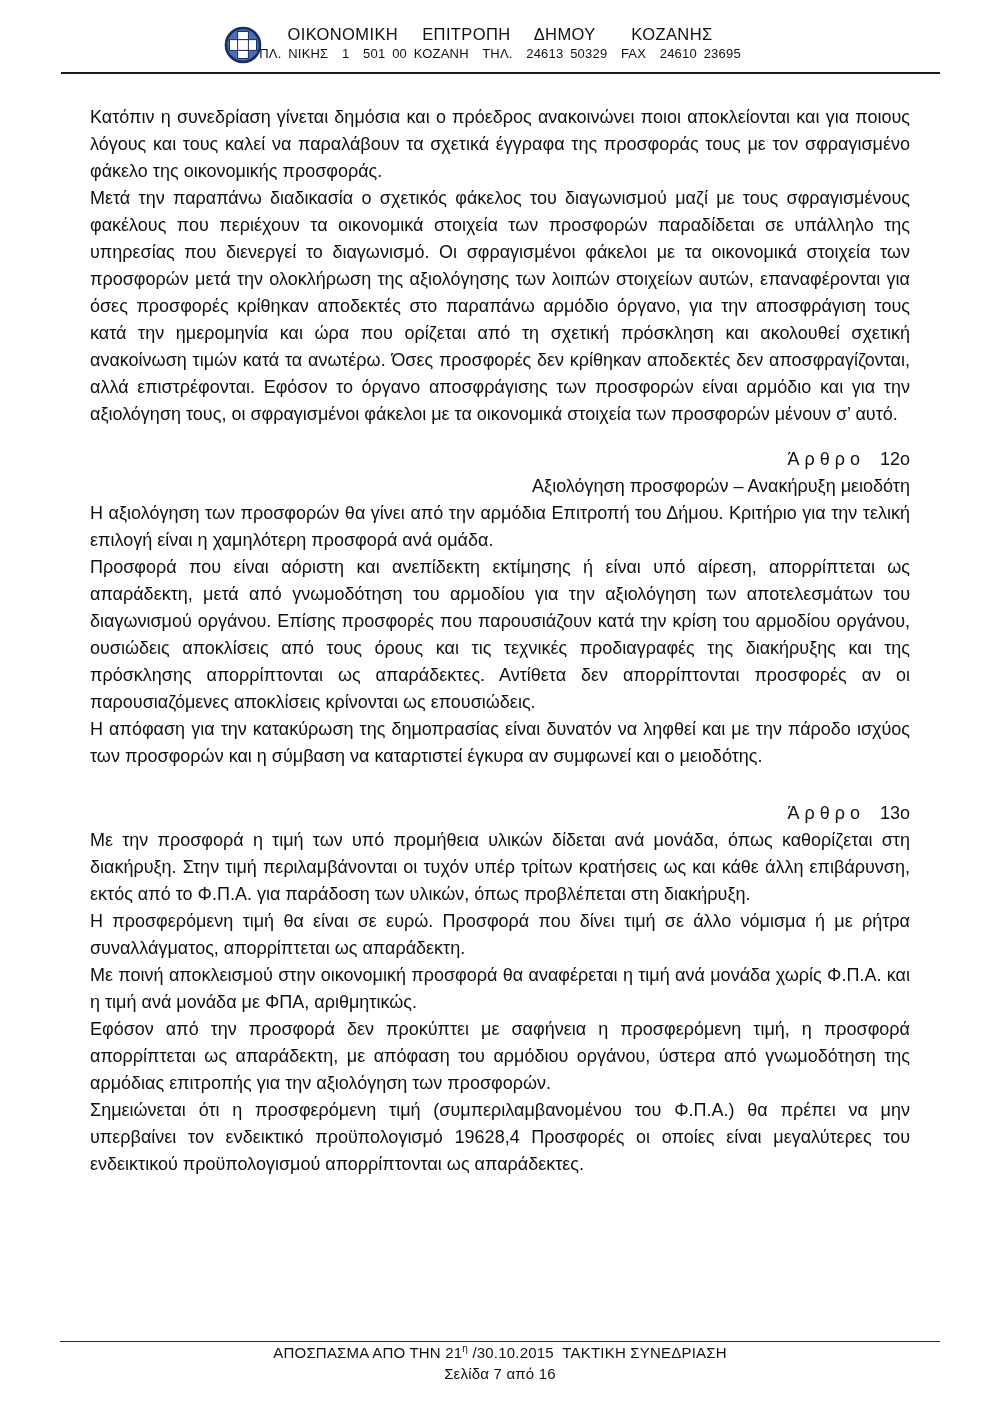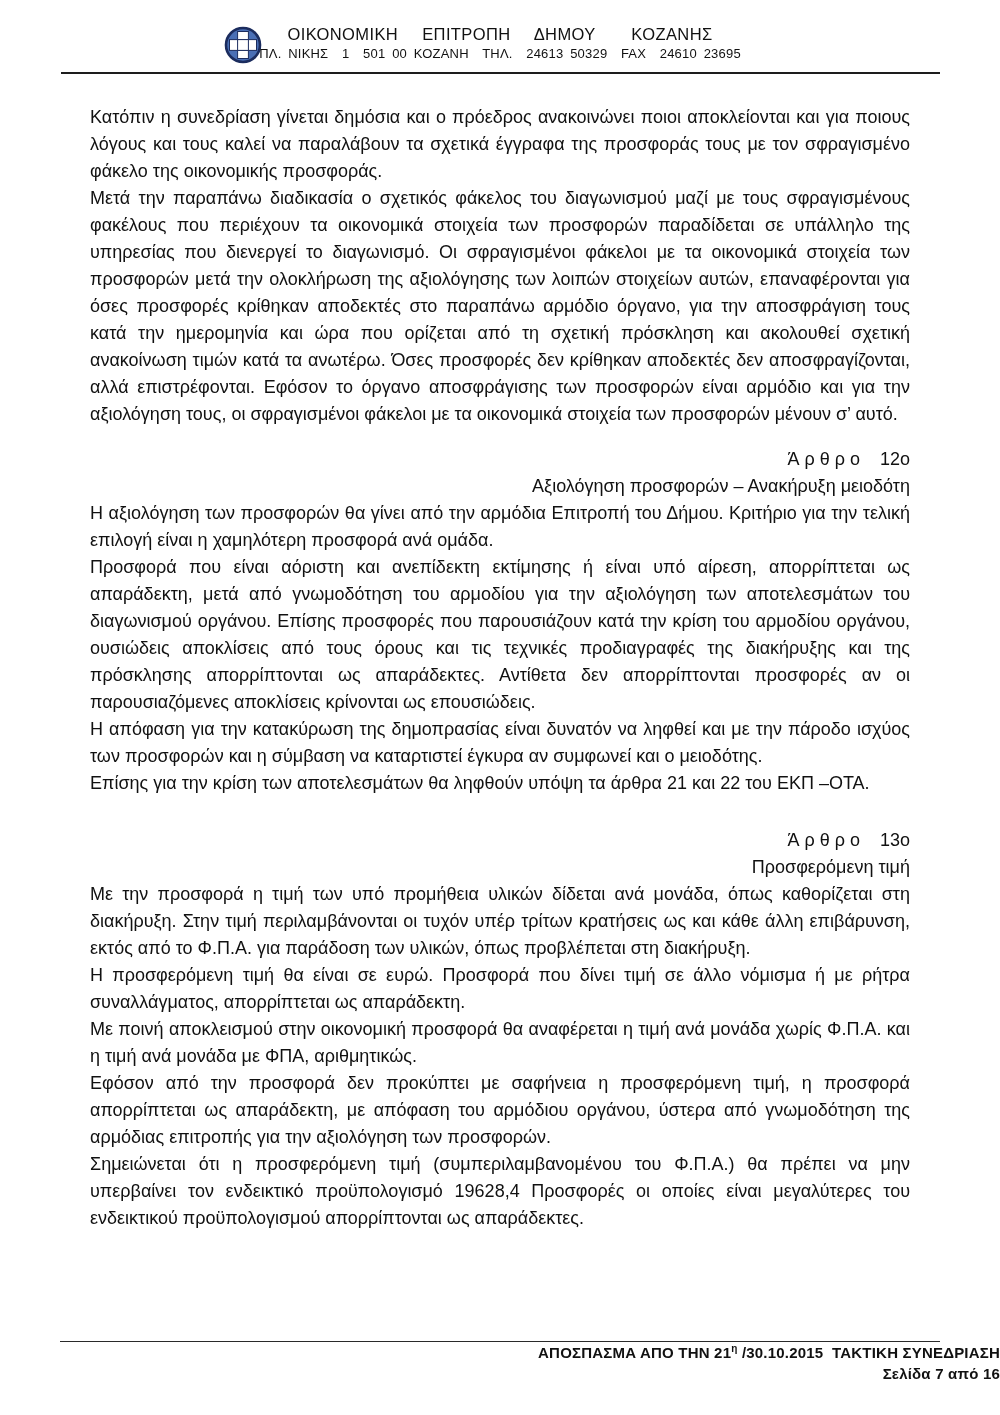--- a/index.html
+++ b/index.html
@@ -40,21 +40,21 @@
   .article-heading { white-space:pre-wrap; text-align:right; }
   .spacer-sm { height:18px; }
   .spacer-md { height:30px; }
 
   
   .footer { position:absolute; top:1341px; left:0; width:1000px; }
   .footer-rule {
     border:none; border-top:1.5px solid #2a2a2a;
     margin:0 60px; height:0;
   }
-  .footer-line { text-align:right; font-size:15px; line-height:21px; letter-spacing:0.2px; white-space:pre-wrap;font-weight:bold; }
+  .footer-line { text-align:center; font-size:15px; line-height:21px; letter-spacing:0.2px; white-space:pre-wrap; }
   .footer-line sup { font-size:10px; line-height:0; }
 </style>
 </head>
 <body>
 
 <div class="page">
 
   <header class="header">
     <div class="logo-wrap">
       <svg width="38" height="38" viewBox="0 0 38 38">
@@ -74,24 +74,22 @@
 
   <main class="doc-body">
     <p>Κατόπιν η συνεδρίαση γίνεται δημόσια και ο πρόεδρος ανακοινώνει ποιοι αποκλείονται και για ποιους λόγους και τους καλεί να παραλάβουν τα σχετικά έγγραφα της προσφοράς τους με τον σφραγισμένο φάκελο της οικονομικής προσφοράς.</p>
     <p>Μετά την παραπάνω διαδικασία ο σχετικός φάκελος του διαγωνισμού μαζί με τους σφραγισμένους φακέλους που περιέχουν τα οικονομικά στοιχεία των προσφορών παραδίδεται σε υπάλληλο της υπηρεσίας που διενεργεί το διαγωνισμό. Οι σφραγισμένοι φάκελοι με τα οικονομικά στοιχεία των προσφορών μετά την ολοκλήρωση της αξιολόγησης των λοιπών στοιχείων αυτών, επαναφέρονται για όσες προσφορές κρίθηκαν αποδεκτές στο παραπάνω αρμόδιο όργανο, για την αποσφράγιση τους κατά την ημερομηνία και ώρα που ορίζεται από τη σχετική πρόσκληση και ακολουθεί σχετική ανακοίνωση τιμών κατά τα ανωτέρω. Όσες προσφορές δεν κρίθηκαν αποδεκτές δεν αποσφραγίζονται, αλλά επιστρέφονται. Εφόσον το όργανο αποσφράγισης των προσφορών είναι αρμόδιο και για την αξιολόγηση τους, οι σφραγισμένοι φάκελοι με τα οικονομικά στοιχεία των προσφορών μένουν σ’ αυτό.</p>
     <div class="spacer-sm"></div>
     <p class="article-heading">Ά ρ θ ρ ο    12ο</p>
     <p class="article-heading">Αξιολόγηση προσφορών – Ανακήρυξη μειοδότη</p>
     <p>Η αξιολόγηση των  προσφορών θα γίνει από την αρμόδια Επιτροπή του Δήμου. Κριτήριο για την τελική επιλογή είναι η χαμηλότερη προσφορά ανά ομάδα.</p>
     <p>Προσφορά που είναι αόριστη και ανεπίδεκτη εκτίμησης ή είναι υπό αίρεση, απορρίπτεται ως απαράδεκτη, μετά από γνωμοδότηση του αρμοδίου για την αξιολόγηση των αποτελεσμάτων του διαγωνισμού οργάνου. Επίσης προσφορές που παρουσιάζουν κατά την κρίση του αρμοδίου οργάνου, ουσιώδεις αποκλίσεις από τους όρους και τις τεχνικές προδιαγραφές της διακήρυξης και της πρόσκλησης απορρίπτονται ως απαράδεκτες. Αντίθετα δεν απορρίπτονται προσφορές αν οι παρουσιαζόμενες αποκλίσεις κρίνονται ως επουσιώδεις.</p>
     <p>Η απόφαση για την κατακύρωση της δημοπρασίας είναι δυνατόν να ληφθεί και με την πάροδο ισχύος των προσφορών και η σύμβαση να καταρτιστεί έγκυρα αν συμφωνεί και ο μειοδότης.</p>
-    <p>Επίσης για την κρίση των αποτελεσμάτων θα ληφθούν υπόψη τα άρθρα 21 και 22 του ΕΚΠ –ΟΤΑ.</p>
     <div class="spacer-md"></div>
     <p class="article-heading">Ά ρ θ ρ ο    13ο</p>
-    <p class="article-heading">Προσφερόμενη τιμή</p>
     <p>Με την προσφορά η τιμή των υπό προμήθεια υλικών δίδεται ανά μονάδα, όπως καθορίζεται στη διακήρυξη. Στην τιμή περιλαμβάνονται οι τυχόν υπέρ τρίτων κρατήσεις ως και κάθε άλλη επιβάρυνση, εκτός από το Φ.Π.Α. για παράδοση των υλικών, όπως προβλέπεται στη διακήρυξη.</p>
     <p>Η προσφερόμενη τιμή θα είναι σε ευρώ. Προσφορά που δίνει τιμή σε άλλο νόμισμα ή με ρήτρα συναλλάγματος, απορρίπτεται ως απαράδεκτη.</p>
     <p>Με ποινή αποκλεισμού στην οικονομική προσφορά θα αναφέρεται η τιμή ανά μονάδα χωρίς Φ.Π.Α. και η τιμή ανά μονάδα με ΦΠΑ, αριθμητικώς.</p>
     <p>Εφόσον από την προσφορά δεν προκύπτει με σαφήνεια η προσφερόμενη τιμή, η προσφορά απορρίπτεται ως απαράδεκτη, με απόφαση του αρμόδιου οργάνου, ύστερα από γνωμοδότηση της αρμόδιας επιτροπής για την αξιολόγηση των προσφορών.</p>
     <p>Σημειώνεται ότι η προσφερόμενη τιμή (συμπεριλαμβανομένου του Φ.Π.Α.) θα πρέπει να μην υπερβαίνει τον ενδεικτικό προϋπολογισμό 19628,4 Προσφορές οι οποίες είναι μεγαλύτερες του ενδεικτικού προϋπολογισμού απορρίπτονται ως απαράδεκτες.</p>
   </main>
 
   <footer class="footer">
     <hr class="footer-rule">
     <div class="footer-line"><span>ΑΠΟΣΠΑΣΜΑ ΑΠΟ ΤΗΝ 21</span><sup>η</sup><span> /30.10.2015  ΤΑΚΤΙΚΗ ΣΥΝΕΔΡΙΑΣΗ</span></div>

